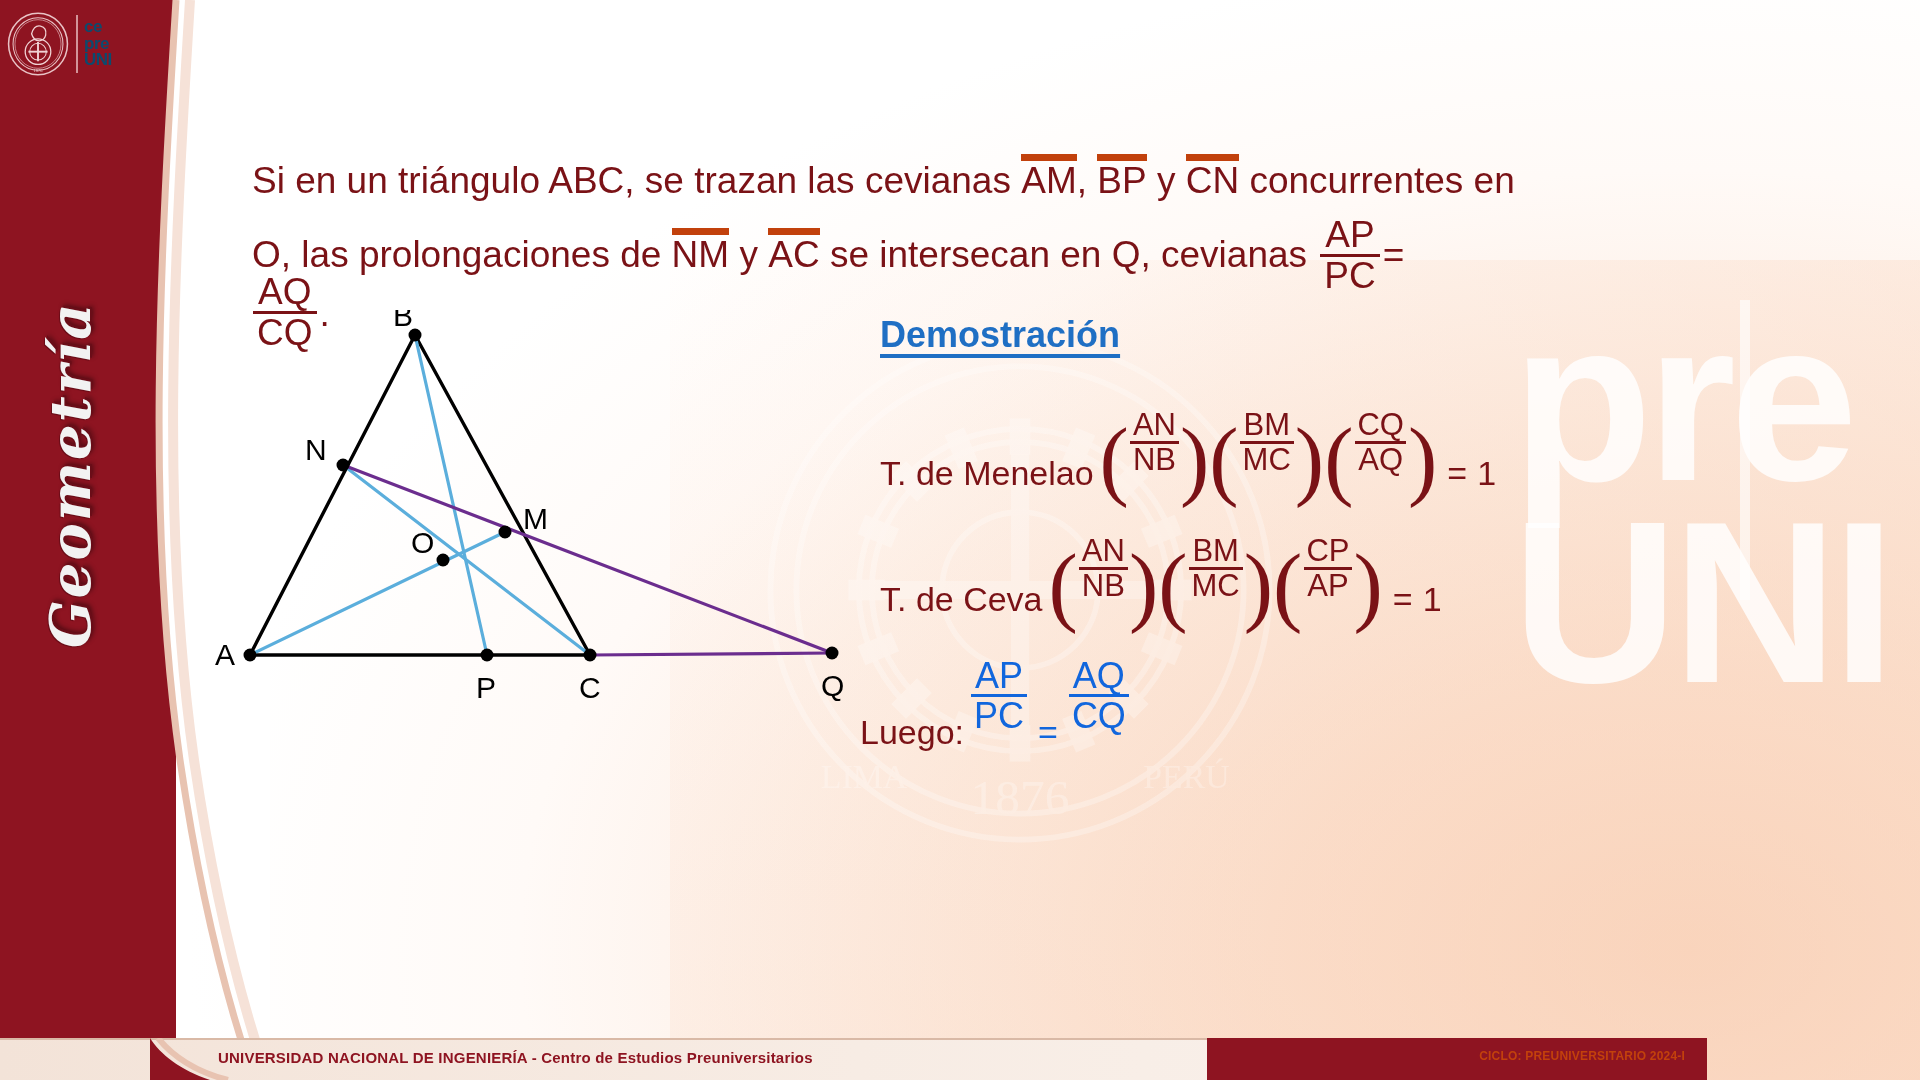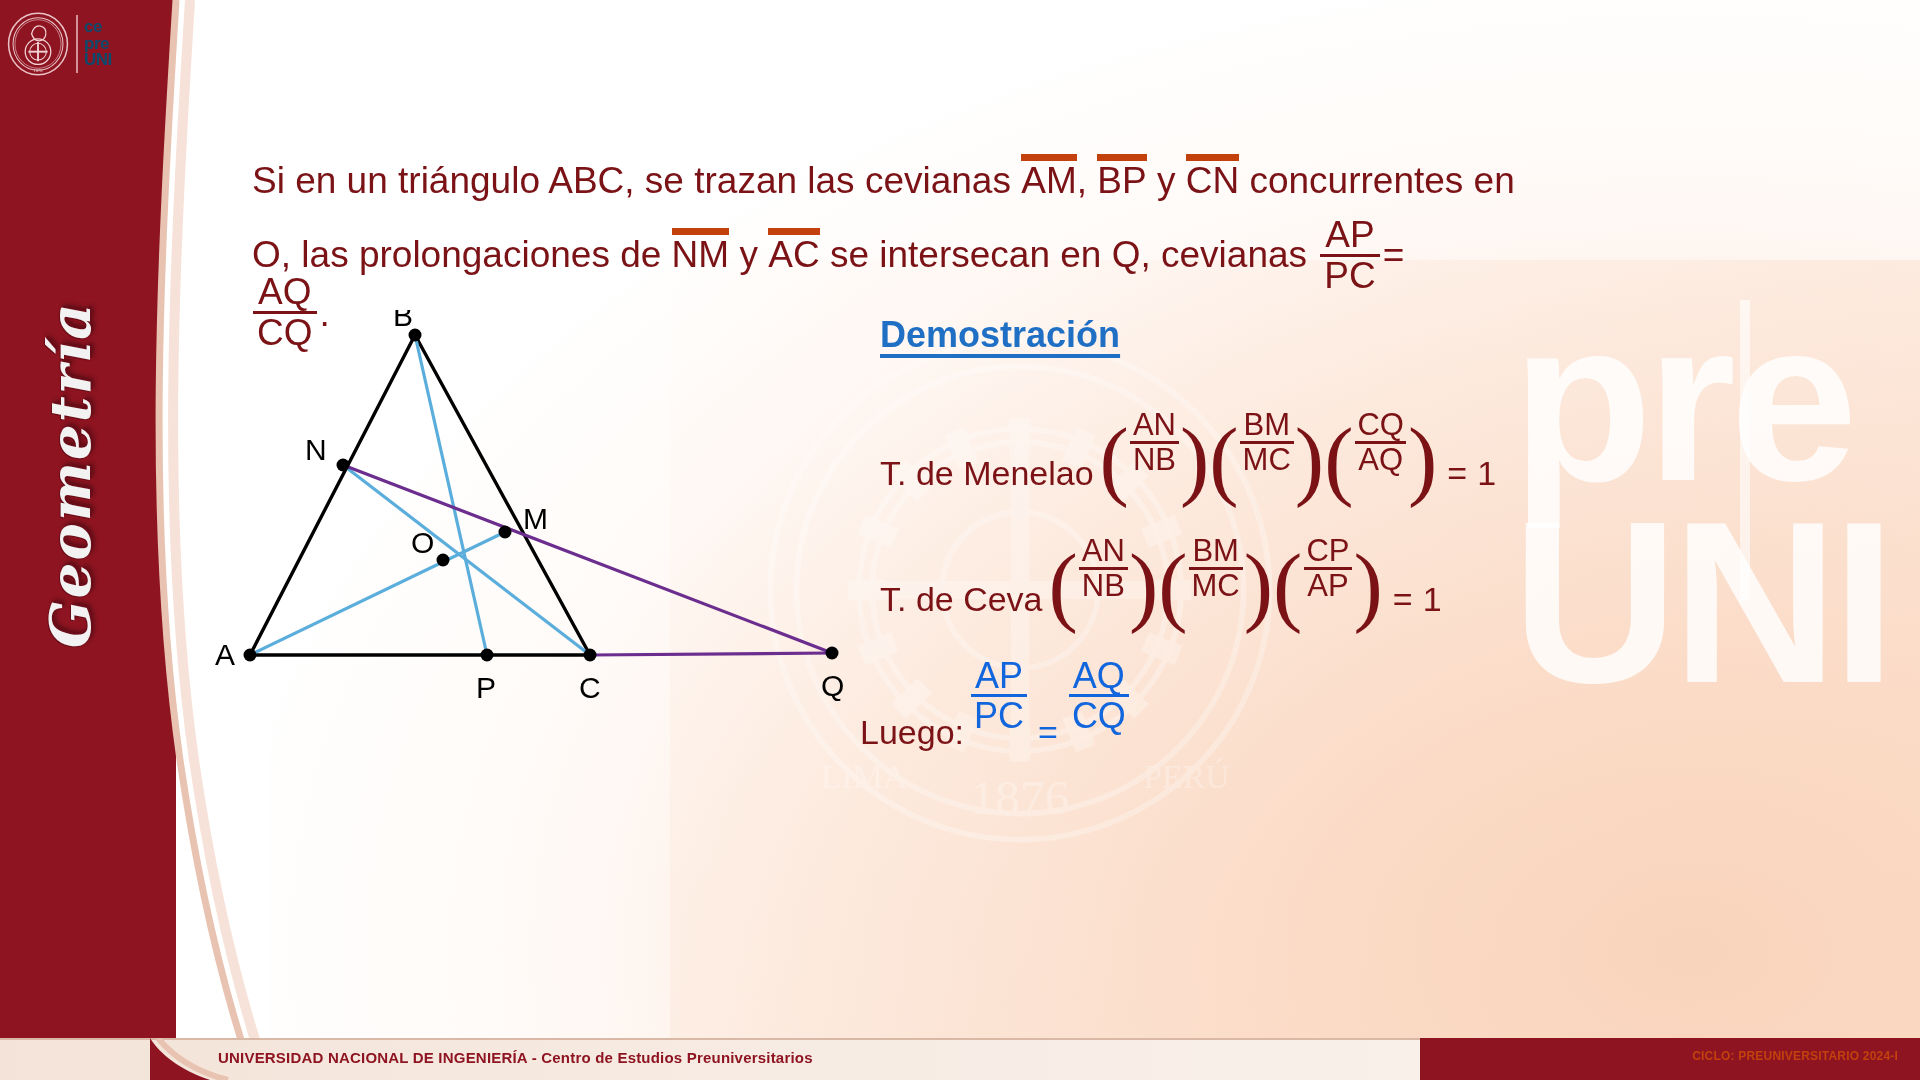--- a/index.html
+++ b/index.html
@@ -68,21 +68,21 @@
   .vert-geo span {
     font-family:"DejaVu Serif", serif;
     font-style:italic; font-weight:bold;
     font-size:56px; color:#f2f2f2;
     text-shadow: 2px 2px 0 #6a0d18, -1px -1px 0 #6a0d18, 3px 3px 5px rgba(0,0,0,.45);
     letter-spacing:2px;
   }
 
   
   .footer {
-    position:absolute; left:0; bottom:0; width:1920px; height:42px;
+    position:absolute; left:0; bottom:0; width:1707px; height:42px;
     z-index:7;
   }
   .footer-left {
     position:absolute; left:0; bottom:0; width:1430px; height:42px;
     background:linear-gradient(90deg,#f3e3d8 0%, #f7ece4 60%, #f9f0ea 100%);
     border-top:2px solid #d9b9a6;
   }
   .footer-right {
     position:absolute; right:0; bottom:0; width:500px; height:42px;
     background:#8E1421;

